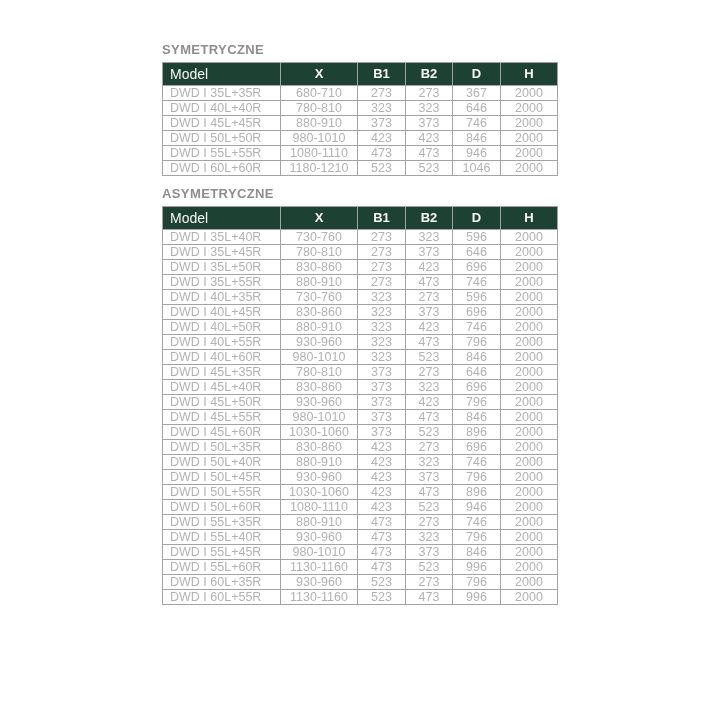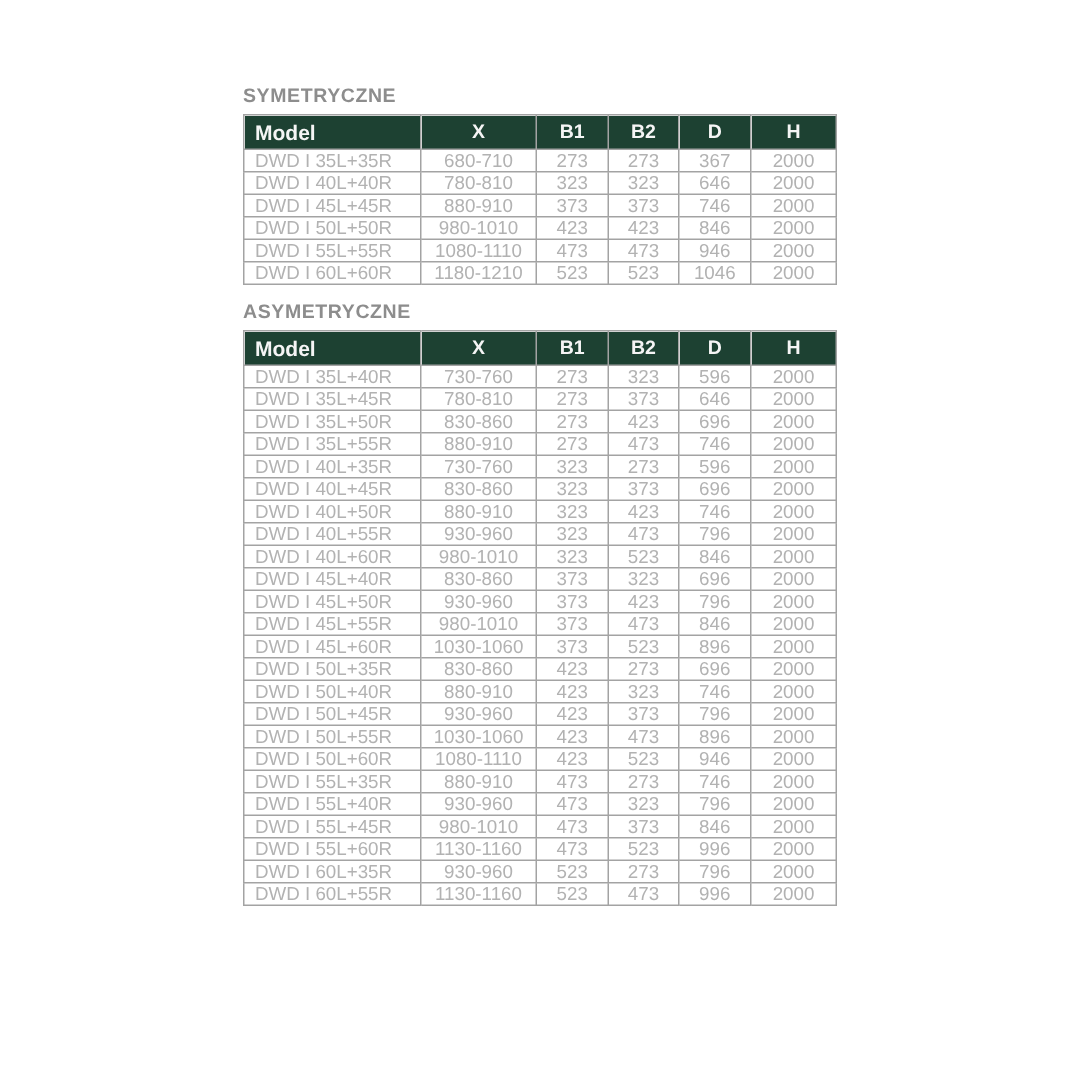--- a/index.html
+++ b/index.html
@@ -7,21 +7,21 @@
     padding: 0;
     background: #ffffff;
     width: 720px;
     height: 720px;
     font-family: "Liberation Sans", sans-serif;
     -webkit-font-smoothing: antialiased;
   }
   .page {
     position: absolute;
     left: 162px;
-    top: 56px;
+    top: 42px;
     width: 395px;
   }
   .table-block { margin: 0; }
   .table-block + .table-block { margin-top: 10px; }
   .table-title {
     margin: 0 0 5px 0;
     font-size: 13px;
     font-weight: bold;
     letter-spacing: 0.4px;
     color: var(--title-text, #8d8d8d);
@@ -63,21 +63,21 @@
     overflow: hidden;
     white-space: nowrap;
   }
   table.spec-table th.model,
   table.spec-table td.model {
     text-align: left;
     padding-left: 7px;
   }
   table.spec-table th.model {
     font-size: 14px;
-    font-weight: 700;
+    font-weight: 400;
     margin-left: 24px;
   }
 </style>
 </head>
 <body>
 
 <div class="page">
 
   <section class="table-block">
     <h2 class="table-title">SYMETRYCZNE</h2>
@@ -241,20 +241,28 @@
           </tr>
           <tr>
             <td class="model">DWD I 40L+60R</td>
             <td>980-1010</td>
             <td>323</td>
             <td>523</td>
             <td>846</td>
             <td>2000</td>
           </tr>
           <tr>
+            <td class="model">DWD I 45L+35R</td>
+            <td>780-810</td>
+            <td>373</td>
+            <td>273</td>
+            <td>646</td>
+            <td>2000</td>
+          </tr>
+          <tr>
             <td class="model">DWD I 45L+40R</td>
             <td>830-860</td>
             <td>373</td>
             <td>323</td>
             <td>696</td>
             <td>2000</td>
           </tr>
           <tr>
             <td class="model">DWD I 45L+50R</td>
             <td>930-960</td>

